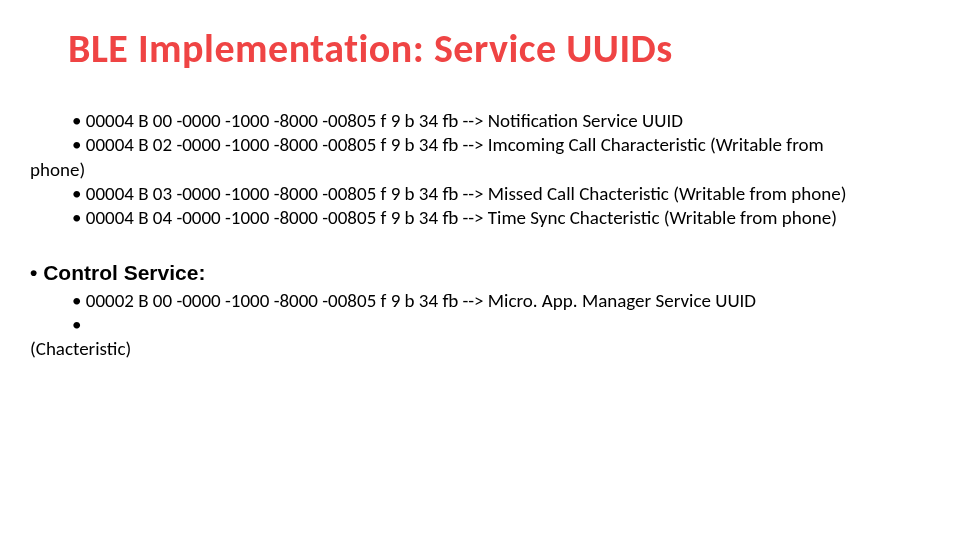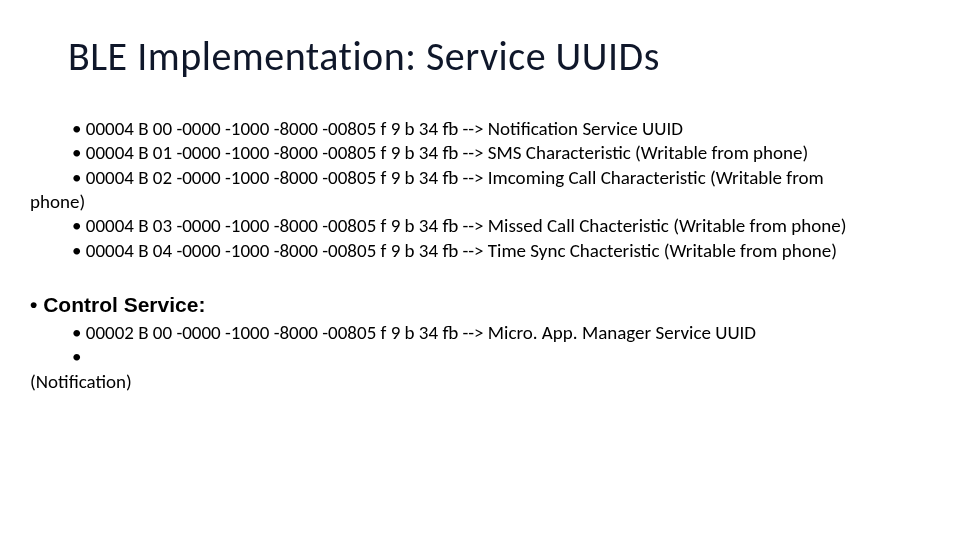--- a/index.html
+++ b/index.html
@@ -13,24 +13,24 @@
     overflow: hidden;
   }
   .slide {
     box-sizing: border-box;
     width: 960px;
     height: 540px;
     padding: 24px 30px 20px 30px;
   }
   .title {
     font-family: "Calibri Light", "Calibri", "Segoe UI Light", Arial, sans-serif;
-    font-weight: 400;
+    font-weight: 700;
     font-size: 40px;
-    color: #0f172a;
-    margin: 8px 0 36px 38px;
+    color: #ef4444;
+    margin: 0 0 36px 38px;
     letter-spacing: 0.5px;
   }
   .section-head {
     font-family: Arial, "Helvetica Neue", sans-serif;
     font-weight: 700;
     font-size: 21px;
     margin-bottom: 4px;
   }
   .section-block {
     margin-bottom: 30px;
@@ -48,32 +48,31 @@
 </head>
 <body>
 
 <div class="slide">
 
   <h1 class="title">BLE Implementation: Service UUIDs</h1>
 
   <div class="section-block">
     <div class="inner">
       <span class="line"><span class="bul"></span><span>00004 B 00 -0000 -1000 -8000 -00805 f 9 b 34 fb --&gt; Notification Service UUID</span></span>
-      <span class="line"><span class="bul"></span><span>00004 B 01 -0000 -1000 -8000 -00805 f 9 b 34 fb --&gt; SMS Characteristic (Writable from phone)</span></span>
       <span class="line"><span class="bul"></span><span>00004 B 02 -0000 -1000 -8000 -00805 f 9 b 34 fb --&gt; Imcoming Call Characteristic (Writable from</span></span>
       <span class="line" style="margin-left:-42px">phone)</span>
       <span class="line"><span class="bul"></span><span>00004 B 03 -0000 -1000 -8000 -00805 f 9 b 34 fb --&gt; Missed Call Chacteristic (Writable from phone)</span></span>
       <span class="line"><span class="bul"></span><span>00004 B 04 -0000 -1000 -8000 -00805 f 9 b 34 fb --&gt; Time Sync Chacteristic (Writable from phone)</span></span>
     </div>
   </div>
 
   <div class="section-block">
     <div class="section-head">
       <span class="bul-head"></span><span>Control Service:</span>
     </div>
     <div class="inner">
       <span class="line"><span class="bul"></span><span>00002 B 00 -0000 -1000 -8000 -00805 f 9 b 34 fb --&gt; Micro. App. Manager Service UUID</span></span>
       <span class="line"><span class="bul"></span></span>
-      <span class="line" style="margin-left:-42px">(Notification)</span>
+      <span class="line" style="margin-left:-42px">(Chacteristic)</span>
     </div>
   </div>
 
 </div>
 
 </body></html>

